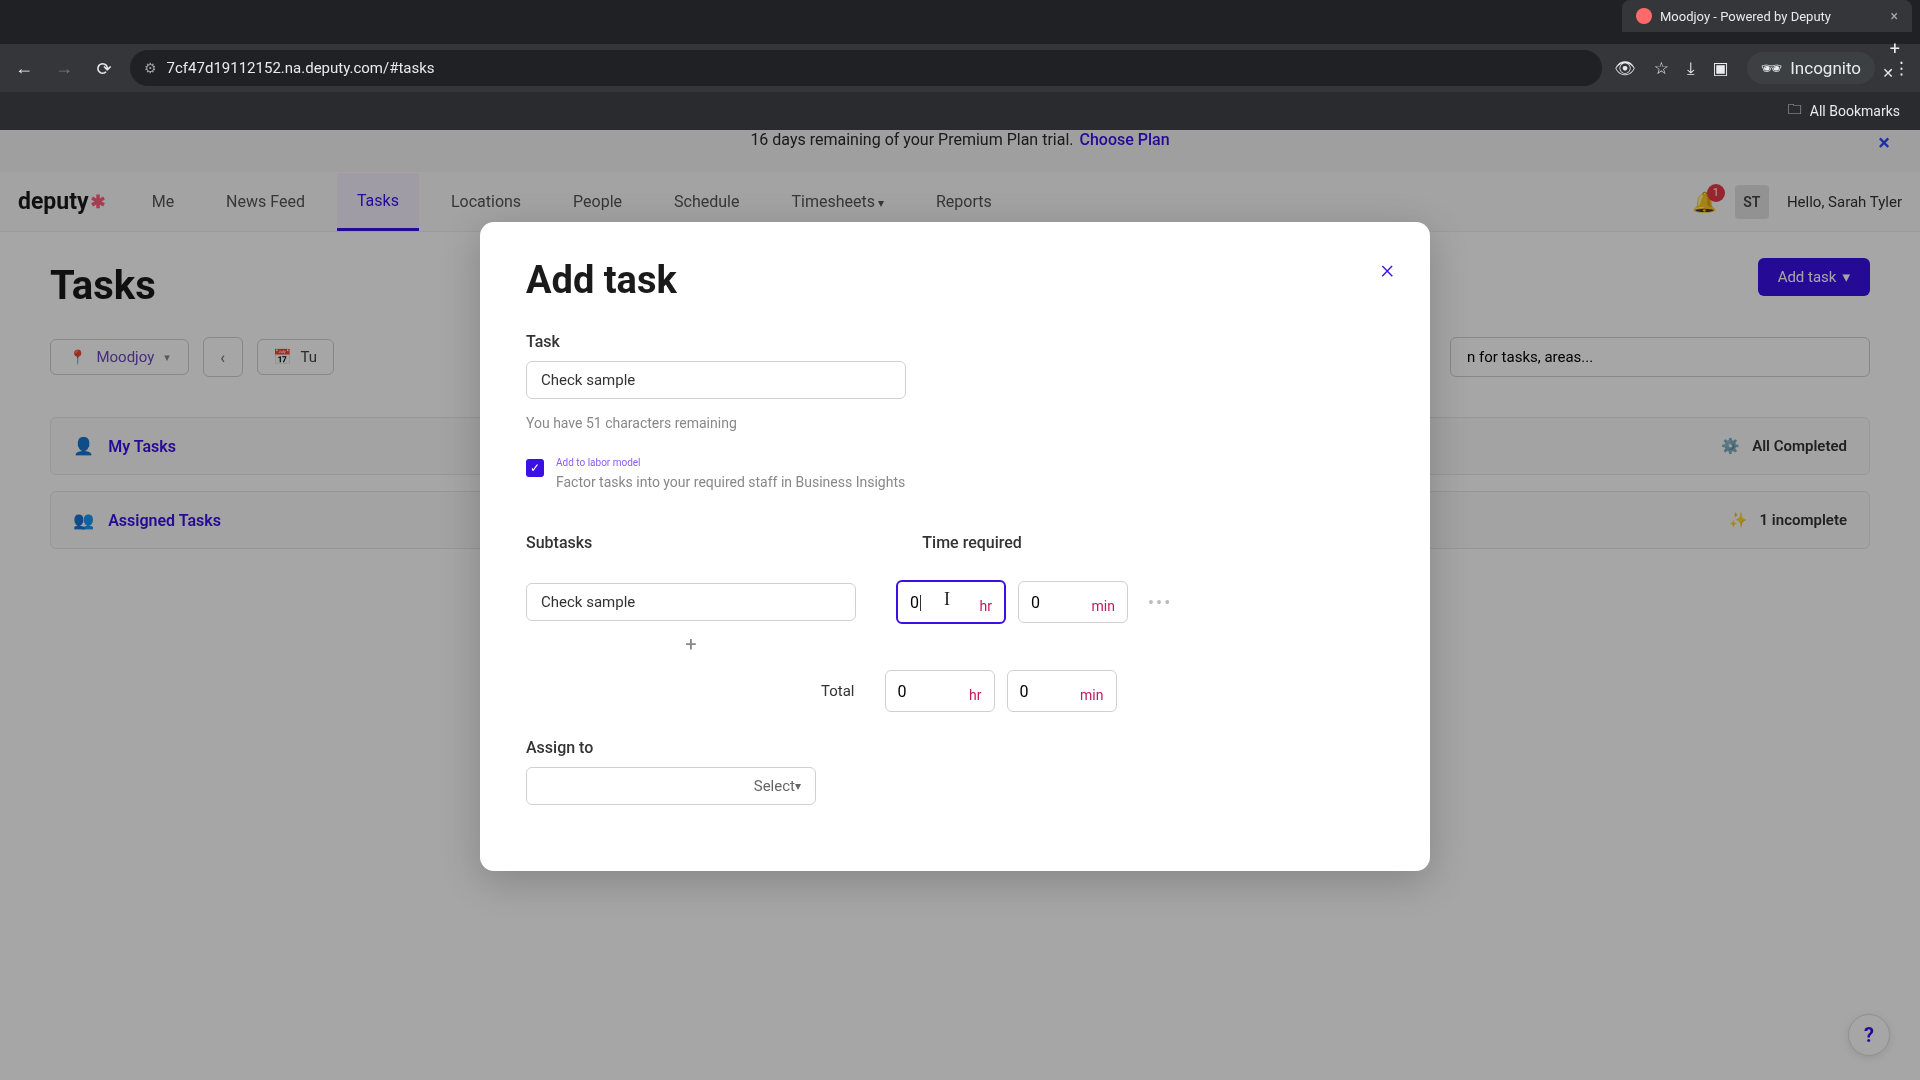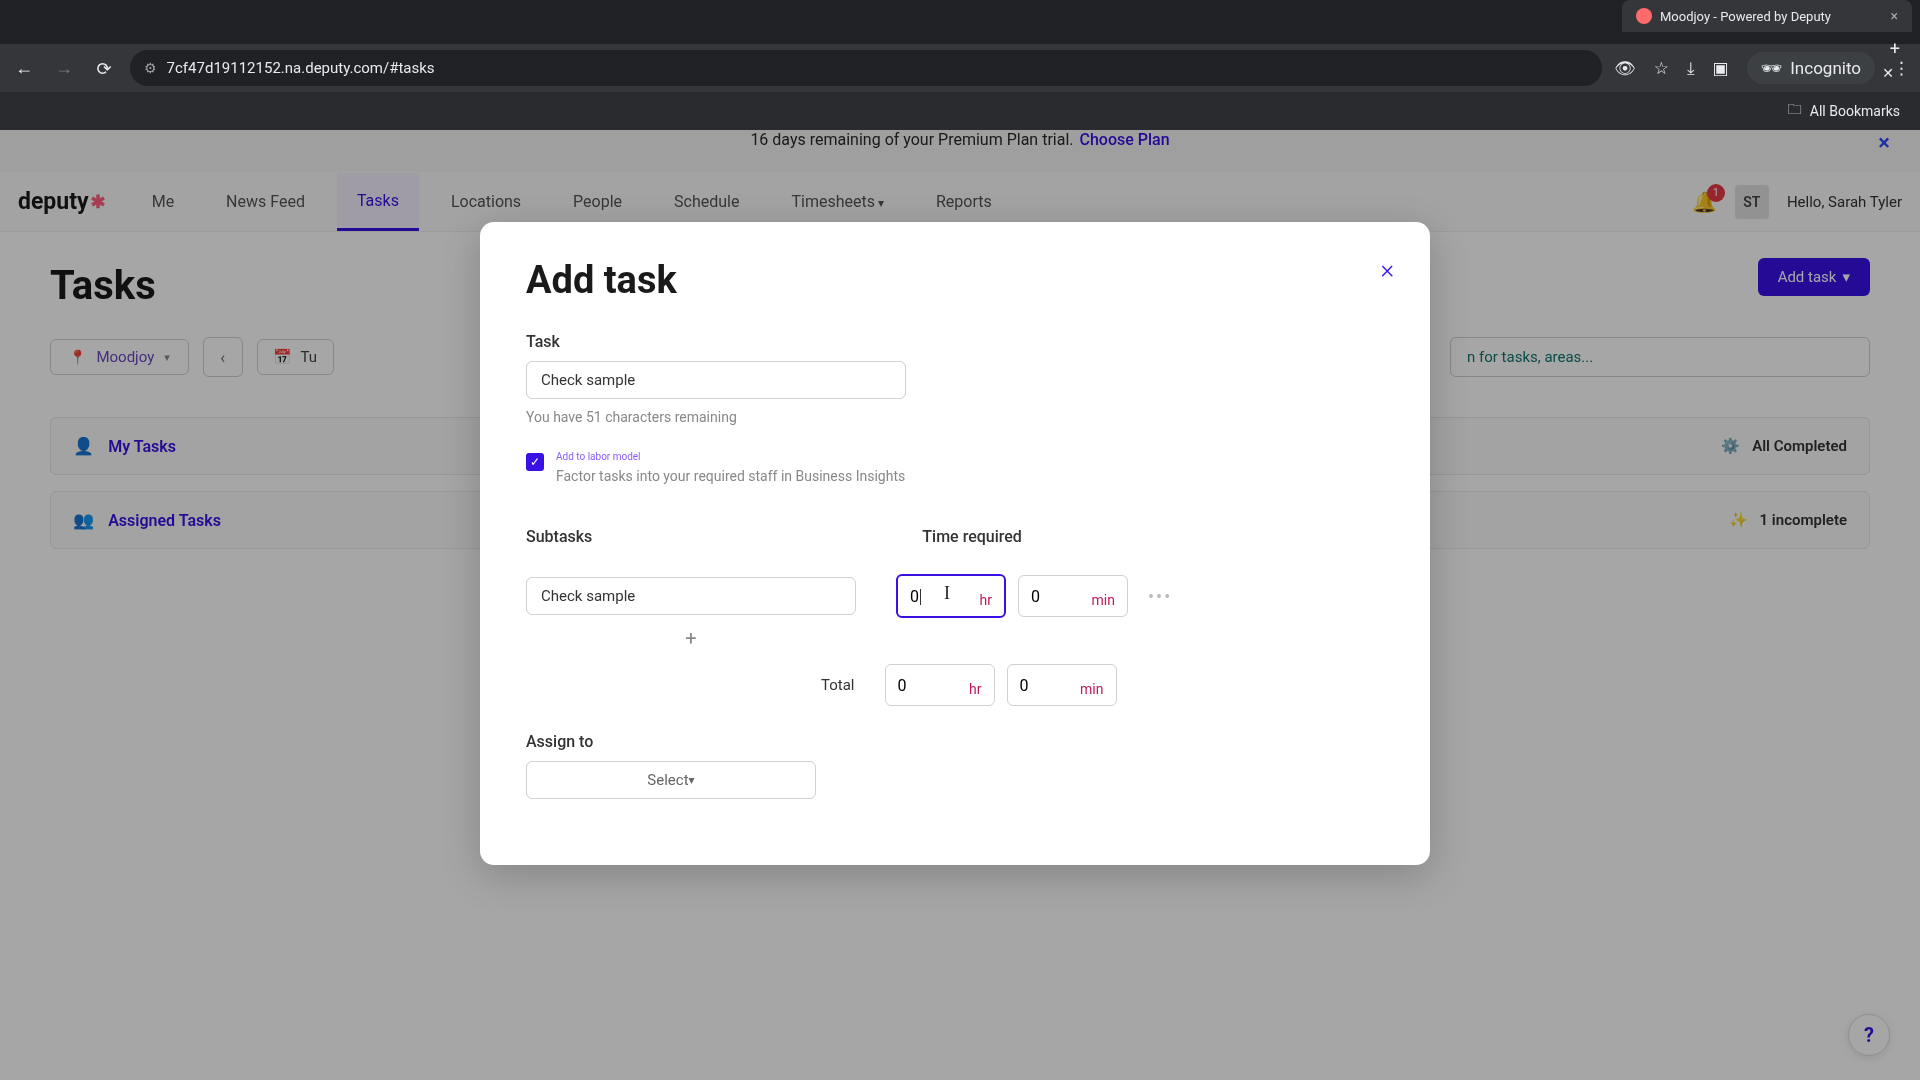--- a/index.html
+++ b/index.html
@@ -48,52 +48,52 @@
 .greeting { font-size: 15px; color: #333; }
 
 
 .content { padding: 30px 50px; }
 .page-title { font-size: 40px; font-weight: 700; color: #1a1a1a; margin-bottom: 28px; }
 .toolbar-row { display: flex; align-items: center; gap: 14px; margin-bottom: 40px; }
 .loc-chip { border: 1px solid #d0d0d0; border-radius: 6px; padding: 8px 18px; display: flex; align-items: center; gap: 10px; color: #6b46c1; font-size: 15px; cursor: pointer; }
 .loc-chip .pin { color: #6b46c1; font-size: 14px; }
 .date-arrow { border: 1px solid #d0d0d0; border-radius: 6px; width: 40px; height: 40px; display: flex; align-items: center; justify-content: center; cursor: pointer; color: #666; }
 .date-chip { border: 1px solid #d0d0d0; border-radius: 6px; padding: 8px 16px; display: flex; align-items: center; gap: 8px; color: #444; font-size: 15px; }
-.search-box { margin-left: auto; border: 1px solid #d0d0d0; border-radius: 6px; padding: 10px 16px; width: 420px; color: #0f766e; font-size: 15px; }
+.search-box { margin-left: auto; border: 1px solid #d0d0d0; border-radius: 6px; padding: 10px 16px; width: 420px; color: #000000; font-size: 15px; }
 .add-task-btn { background: #3a10e5; color: #fff; border-radius: 6px; padding: 10px 20px; font-size: 15px; cursor: pointer; display: flex; align-items: center; gap: 6px; position: absolute; right: 50px; top: 128px; }
 
 .task-section { border: 1px solid #e8e8e8; background: #fafafa; border-radius: 6px; padding: 18px 22px; margin-bottom: 16px; display: flex; align-items: center; justify-content: space-between; }
 .section-left { display: flex; align-items: center; gap: 14px; font-size: 16px; color: #3a10e5; font-weight: 600; }
 .section-left .sicon { color: #3a10e5; font-size: 17px; }
 .section-right { display: flex; align-items: center; gap: 12px; color: #333; font-size: 15px; font-weight: 600; }
 
 
 .modal { position: absolute; top: 92px; left: 480px; width: 950px; background: #fff; border-radius: 14px; z-index: 20; padding: 36px 46px 40px; box-shadow: 0 10px 40px rgba(0,0,0,0.2); }
 .modal-title { font-size: 38px; font-weight: 700; color: #1a1a1a; margin-bottom: 30px; }
 .modal-close { position: absolute; top: 32px; right: 36px; font-size: 26px; color: #3a10e5; cursor: pointer; font-weight: 300; }
 .form-label { font-size: 16px; color: #333; font-weight: 500; margin-bottom: 10px; display: block; }
 .form-input { width: 380px; border: 1px solid #d0d0d0; border-radius: 6px; padding: 9px 14px; font-size: 15px; color: #333; }
-.form-hint { font-size: 14px; color: #888; margin-top: 10px; }
+.form-hint { font-size: 14px; color: #888; margin-top: 16px; }
 .form-group { margin-bottom: 26px; }
 .checkbox-row { display: flex; align-items: flex-start; gap: 12px; margin-bottom: 26px; }
 .checkbox { width: 18px; height: 18px; background: #3a10e5; border-radius: 3px; display: flex; align-items: center; justify-content: center; color: #fff; font-size: 12px; margin-top: 2px; cursor: pointer; }
 .checkbox-label { font-size: 10px; color: #8b5cf6; }
 .checkbox-hint { font-size: 14px; color: #888; margin-top: 6px; }
 .sub-row { display: flex; gap: 40px; margin-bottom: 18px; }
 .sub-col { flex: 0 0 auto; margin-top: 17px; }
 .subtask-input { width: 330px; border: 1px solid #d0d0d0; border-radius: 6px; padding: 9px 14px; font-size: 15px; color: #333; }
 .time-inputs { display: flex; gap: 12px; align-items: center; }
 .time-box { border: 1px solid #d0d0d0; border-radius: 6px; padding: 8px 12px; display: flex; align-items: center; gap: 18px; width: 110px; justify-content: space-between; }
 .time-box.focused { border: 2px solid #3a10e5; }
 .time-box .unit { font-size: 14px; color: #be185d; margin-top: 8px; }
 .more-dots { color: #bbb; font-size: 18px; cursor: pointer; letter-spacing: 2px; margin-left: 8px; }
 .add-sub { text-align: center; font-size: 20px; color: #888; margin-top: 8px; cursor: pointer; width: 330px; }
 .total-row { display: flex; align-items: center; gap: 30px; margin-top: 14px; margin-left: 295px; }
 .total-label { font-size: 15px; color: #333; font-weight: 400; }
-.select-box { width: 290px; border: 1px solid #d0d0d0; border-radius: 6px; padding: 9px 14px; font-size: 15px; color: #666; display: flex; justify-content: center; align-items: center; cursor: pointer; }
+.select-box { width: 290px; border: 1px solid #d0d0d0; border-radius: 6px; padding: 9px 14px; font-size: 15px; color: #666; display: flex; justify-content: flex-end; align-items: center; cursor: pointer; }
 .select-box::after { content: "▾"; color: #666; font-size: 12px; }
 
 
 .help-bubble { position: absolute; bottom: 24px; right: 30px; width: 42px; height: 42px; border-radius: 50%; background: #fff; border: 1px solid #ddd; display: flex; align-items: center; justify-content: center; color: #3a10e5; font-size: 20px; font-weight: 700; z-index: 5; box-shadow: 0 2px 8px rgba(0,0,0,0.1); cursor: pointer; }
 
 
 .caret { display: inline-block; width: 1px; height: 16px; background: #333; vertical-align: middle; margin-left: 1px; }
 .text-cursor-icon { position: absolute; font-family: serif; font-size: 18px; color: #222; pointer-events: none; }
 </style>
 </head>

